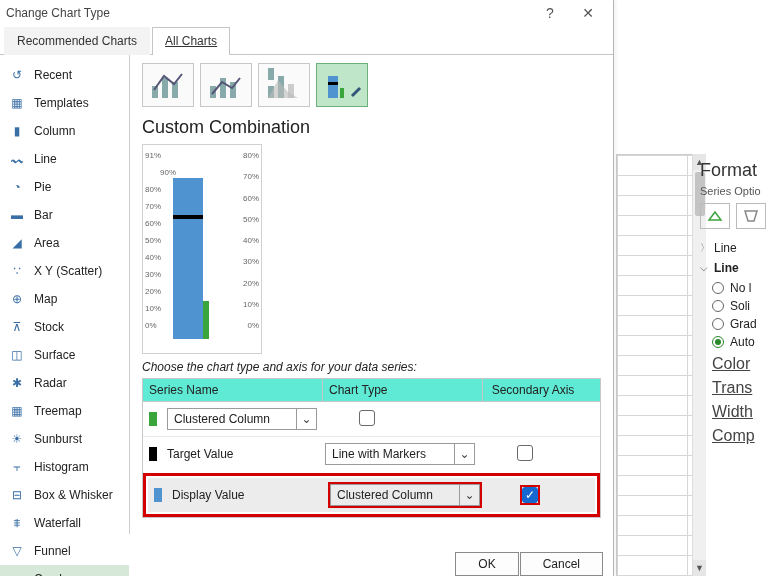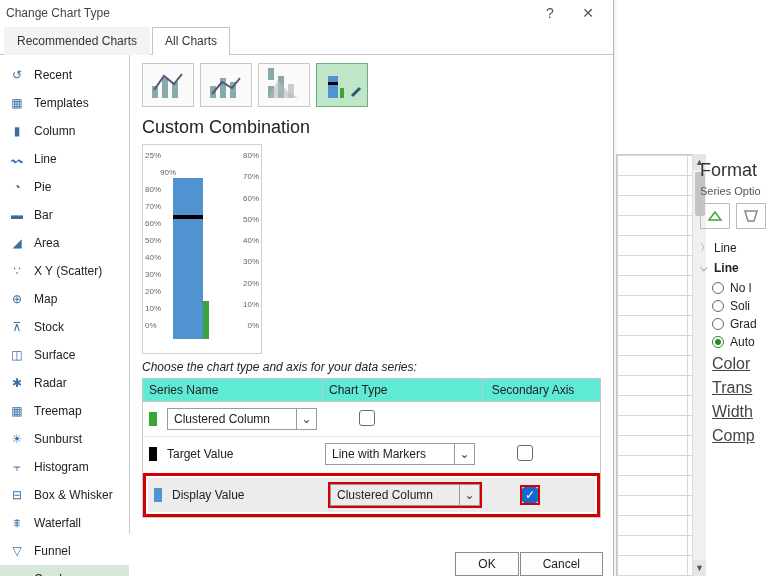--- a/index.html
+++ b/index.html
@@ -15,21 +15,21 @@
   .ribbon-sep { width:1px; background:#d0d0d0; margin:4px 0 16px; }
 
   
   .dlg { position:absolute; top:0; left:0; width:614px; height:576px; background:#fff; border-right:1px solid #b5b5b5; box-shadow: 2px 0 4px rgba(0,0,0,0.06);}
   .titlebar { height:26px; display:flex; align-items:center; padding:9px 6px; color:#444; }
   .titlebar span { flex:1; font-size:12px; }
   .titlebar .sys { width:38px; text-align:center; color:#555; font-size:14px; }
 
   .tabs { display:flex; border-bottom:1px solid #c5c5c5; padding-left:4px; }
   .tab { padding:6px 12px 7px; font-size:12px; color:#333; border:1px solid transparent; border-bottom:none; position:relative; top:1px; background:#f3f3f3; margin-right:2px;}
-  .tab.active { background:#fff; border-color:#c5c5c5; }
+  .tab.active { background:#fff; border-color:#c5c5c5;text-decoration:underline; }
 
   .body { display:flex; height:calc(100% - 26px - 31px - 40px); }
 
   
   .typelist { width:130px; border-right:1px solid #ccc; padding:6px 0; }
   .typeitem { display:flex; align-items:center; height:28px; padding:0 8px; gap:8px; cursor:default; }
   .typeitem .ic { width:18px; height:18px; display:flex; align-items:center; justify-content:center; color:#3a6fa6;}
   .typeitem.sel { background:#d6e9d8; }
   .typeitem span { font-size:12px; }
 
@@ -308,21 +308,21 @@
           <div class="ylabel" style="left: 2px; top: 176px;">0%</div>
           <div class="ylabel" style="left: 2px; top: 159px;">10%</div>
           <div class="ylabel" style="left: 2px; top: 142px;">20%</div>
           <div class="ylabel" style="left: 2px; top: 125px;">30%</div>
           <div class="ylabel" style="left: 2px; top: 108px;">40%</div>
           <div class="ylabel" style="left: 2px; top: 91px;">50%</div>
           <div class="ylabel" style="left: 2px; top: 74px;">60%</div>
           <div class="ylabel" style="left: 2px; top: 57px;">70%</div>
           <div class="ylabel" style="left: 2px; top: 40px;">80%</div>
           <div class="ylabel" style="left: 2px; top: 23px; padding-left: 15px;">90%</div>
-          <div class="ylabel" style="left: 2px; top: 6px;">25%</div>
+          <div class="ylabel" style="left: 2px; top: 6px;">91%</div>
           <div class="ylabel" style="right: 2px; top: 176px;">0%</div>
           <div class="ylabel" style="right: 2px; top: 154.75px;">10%</div>
           <div class="ylabel" style="right: 2px; top: 133.5px;">20%</div>
           <div class="ylabel" style="right: 2px; top: 112.25px;">30%</div>
           <div class="ylabel" style="right: 2px; top: 91px;">40%</div>
           <div class="ylabel" style="right: 2px; top: 69.75px;">50%</div>
           <div class="ylabel" style="right: 2px; top: 48.5px;">60%</div>
           <div class="ylabel" style="right: 2px; top: 27.25px;">70%</div>
           <div class="ylabel" style="right: 2px; top: 6px;">80%</div>
           <div class="bar-prev" style="height: 161.5px;"></div>

